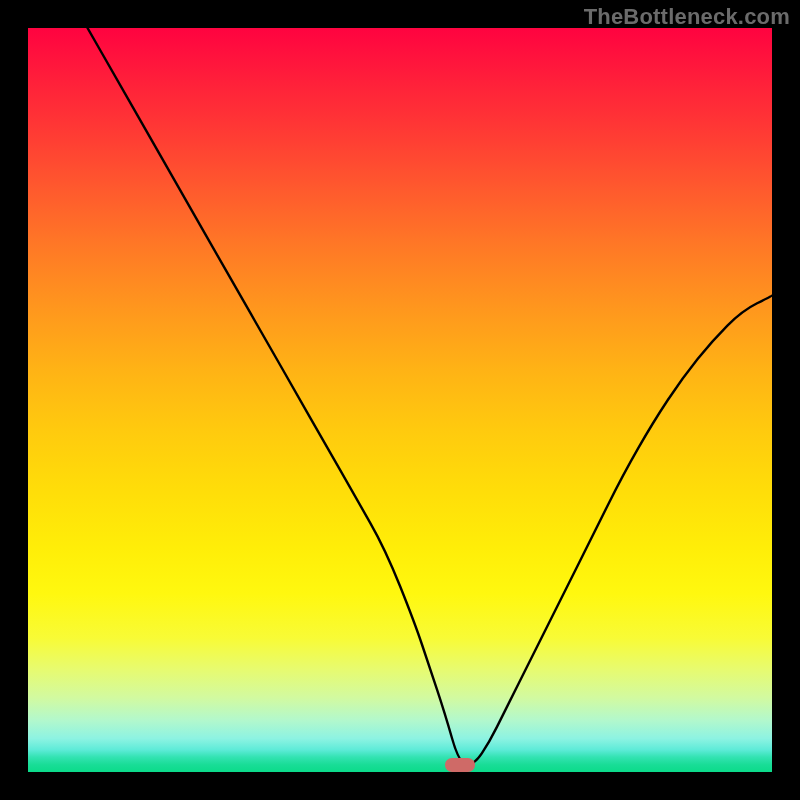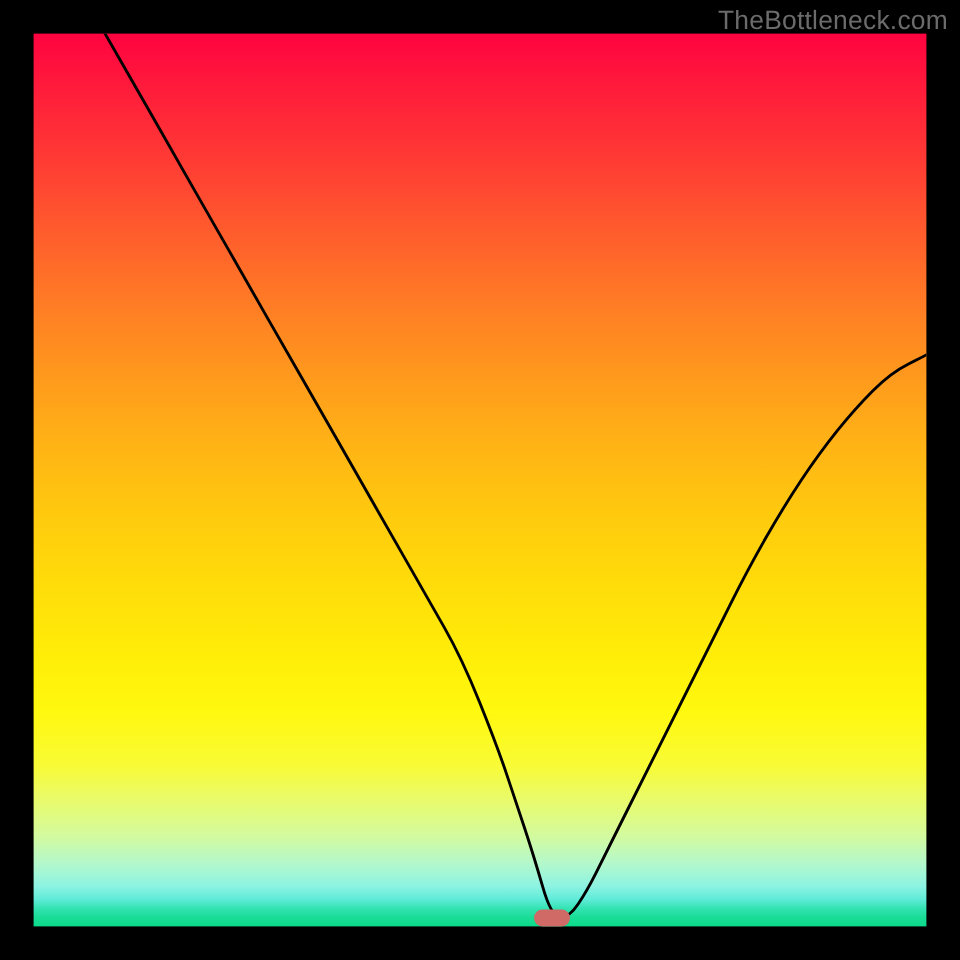--- a/index.html
+++ b/index.html
@@ -65,21 +65,21 @@
     position: absolute;
     background: #cf6a67;
     border-radius: 7px;
   }
   .watermark {
     position: absolute;
     top: 4px;
     right: 10px;
     color: #6b6b6b;
     font-size: 22px;
-    font-weight: 400;
+    font-weight: 700;
     letter-spacing: 0.2px;
     user-select: none;
   }
 </style>
 </head>
 <body>
 
 <div class="frame">
   <div class="watermark">TheBottleneck.com</div>
 

